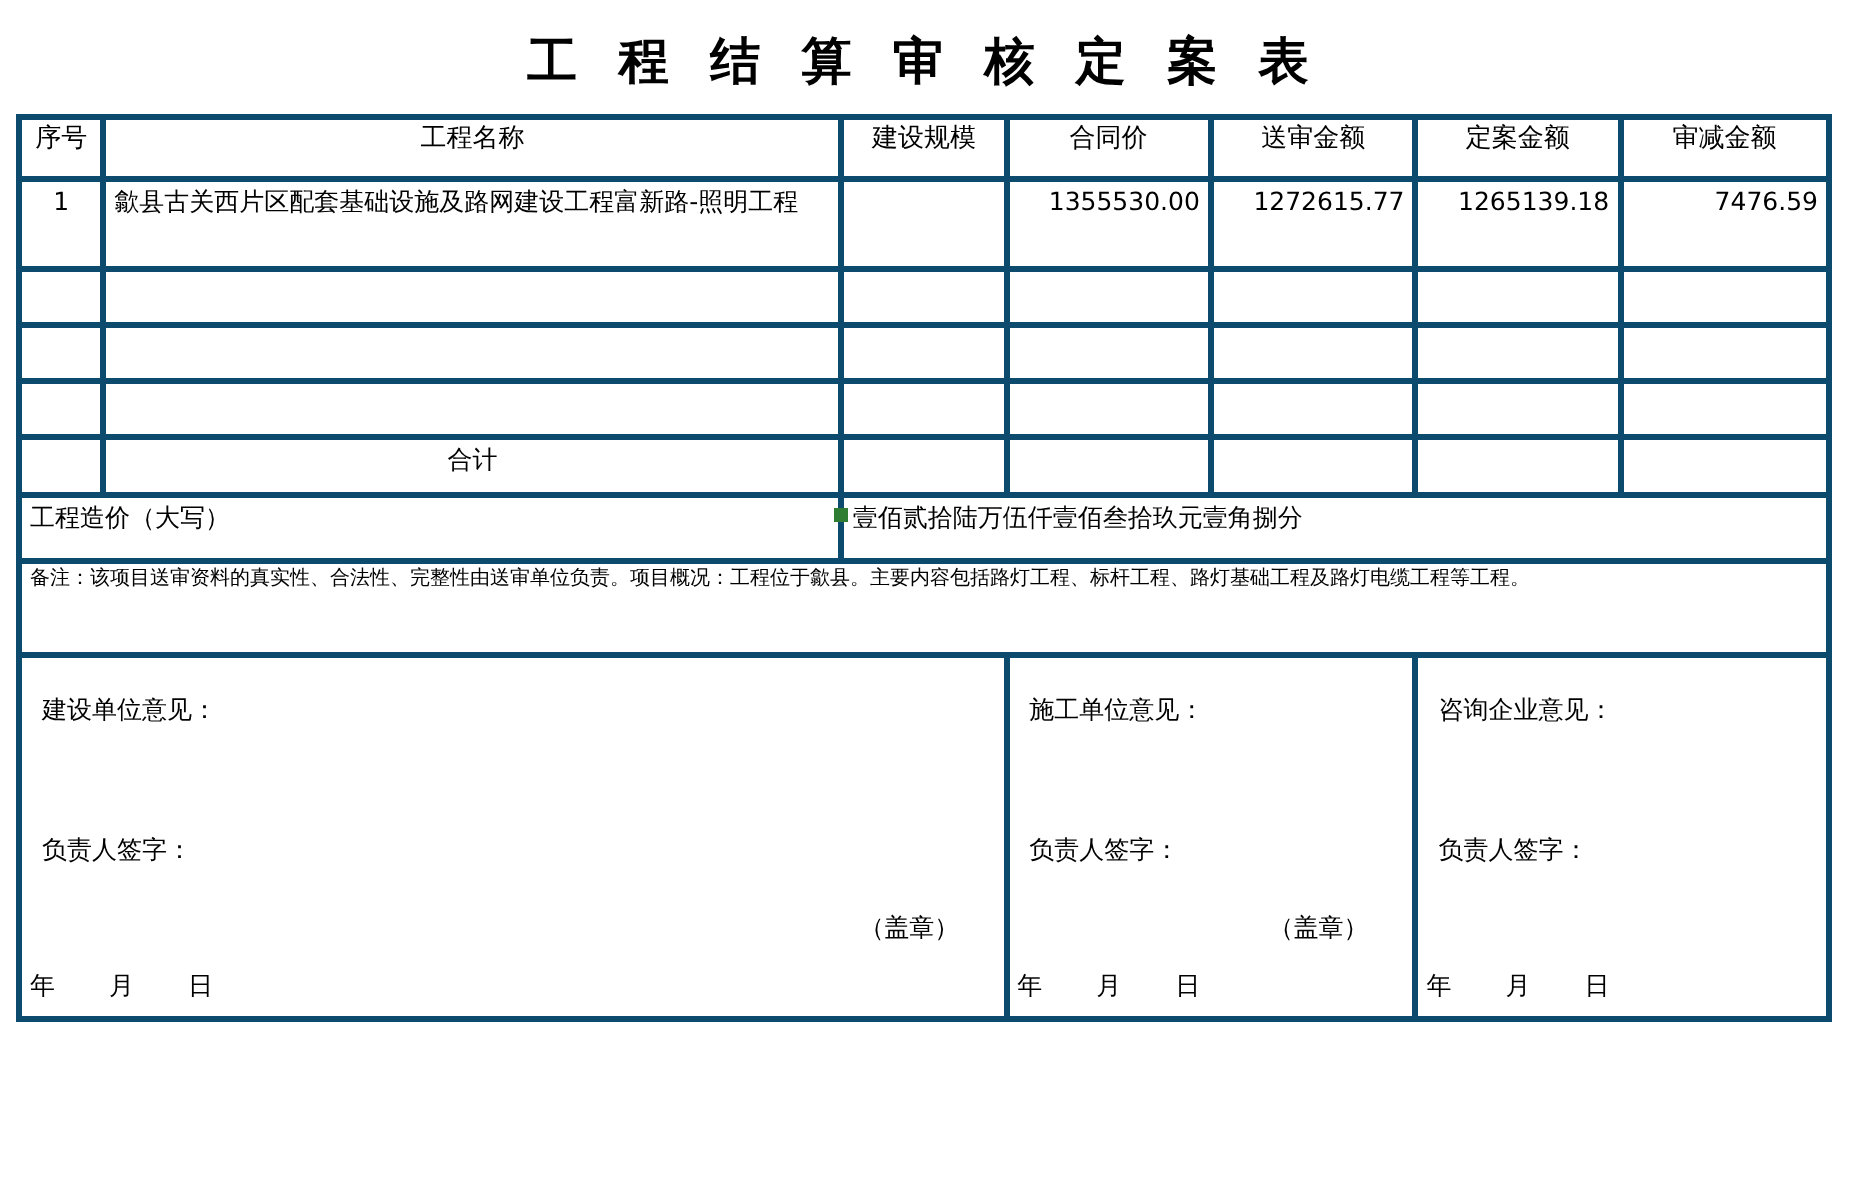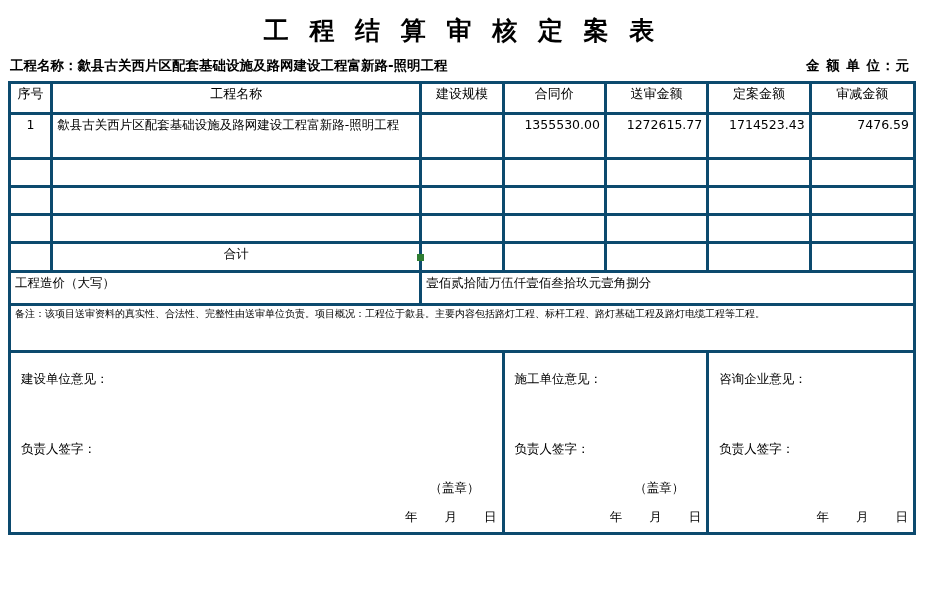--- a/index.html
+++ b/index.html
@@ -113,21 +113,21 @@
     position: absolute;
     top: 125px;
     right: 18px;
     text-align: right;
   }
   .sign-date {
     position: absolute;
     bottom: 5px;
     left: 0;
     right: 0;
-    text-align: right;
+    text-align: left;
     letter-spacing: 1px;
   }
   .sign-date span { display: inline-block; }
   .gap { display: inline-block; width: 26px; }
   .foot-cell {
     height: 30px;
     vertical-align: middle;
     text-align: center;
     font-size: 12.5px;
     padding-left: 0;
@@ -140,26 +140,20 @@
     background: #2e7d32;
   }
 </style>
 </head>
 <body>
 
 <div class="page">
 
   <div class="doc-title">工 程 结 算 审 核 定 案 表</div>
 
-  <div class="meta-row">
-    <div class="meta-left">
-      <span>工程名称：</span><span>歙县古关西片区配套基础设施及路网建设工程富新路-照明工程</span>
-    </div>
-    <div class="meta-right">金 额 单 位：元</div>
-  </div>
 
   <table class="main">
     <colgroup>
       <col style="width:42px">
       <col style="width:368px">
       <col style="width:82px">
       <col style="width:102px">
       <col style="width:102px">
       <col style="width:102px">
       <col style="width:104px">
@@ -174,21 +168,21 @@
         <td>定案金额</td>
         <td>审减金额</td>
       </tr>
 
       <tr class="row-body">
         <td class="c-center v-mid">1</td>
         <td>歙县古关西片区配套基础设施及路网建设工程富新路-照明工程</td>
         <td></td>
         <td class="amt">1355530.00</td>
         <td class="amt">1272615.77</td>
-        <td class="amt">1714523.43</td>
+        <td class="amt">1265139.18</td>
         <td class="amt">7476.59</td>
       </tr>
 
       <tr class="row-empty">
         <td></td>
         <td></td>
         <td></td>
         <td></td>
         <td></td>
         <td></td>

